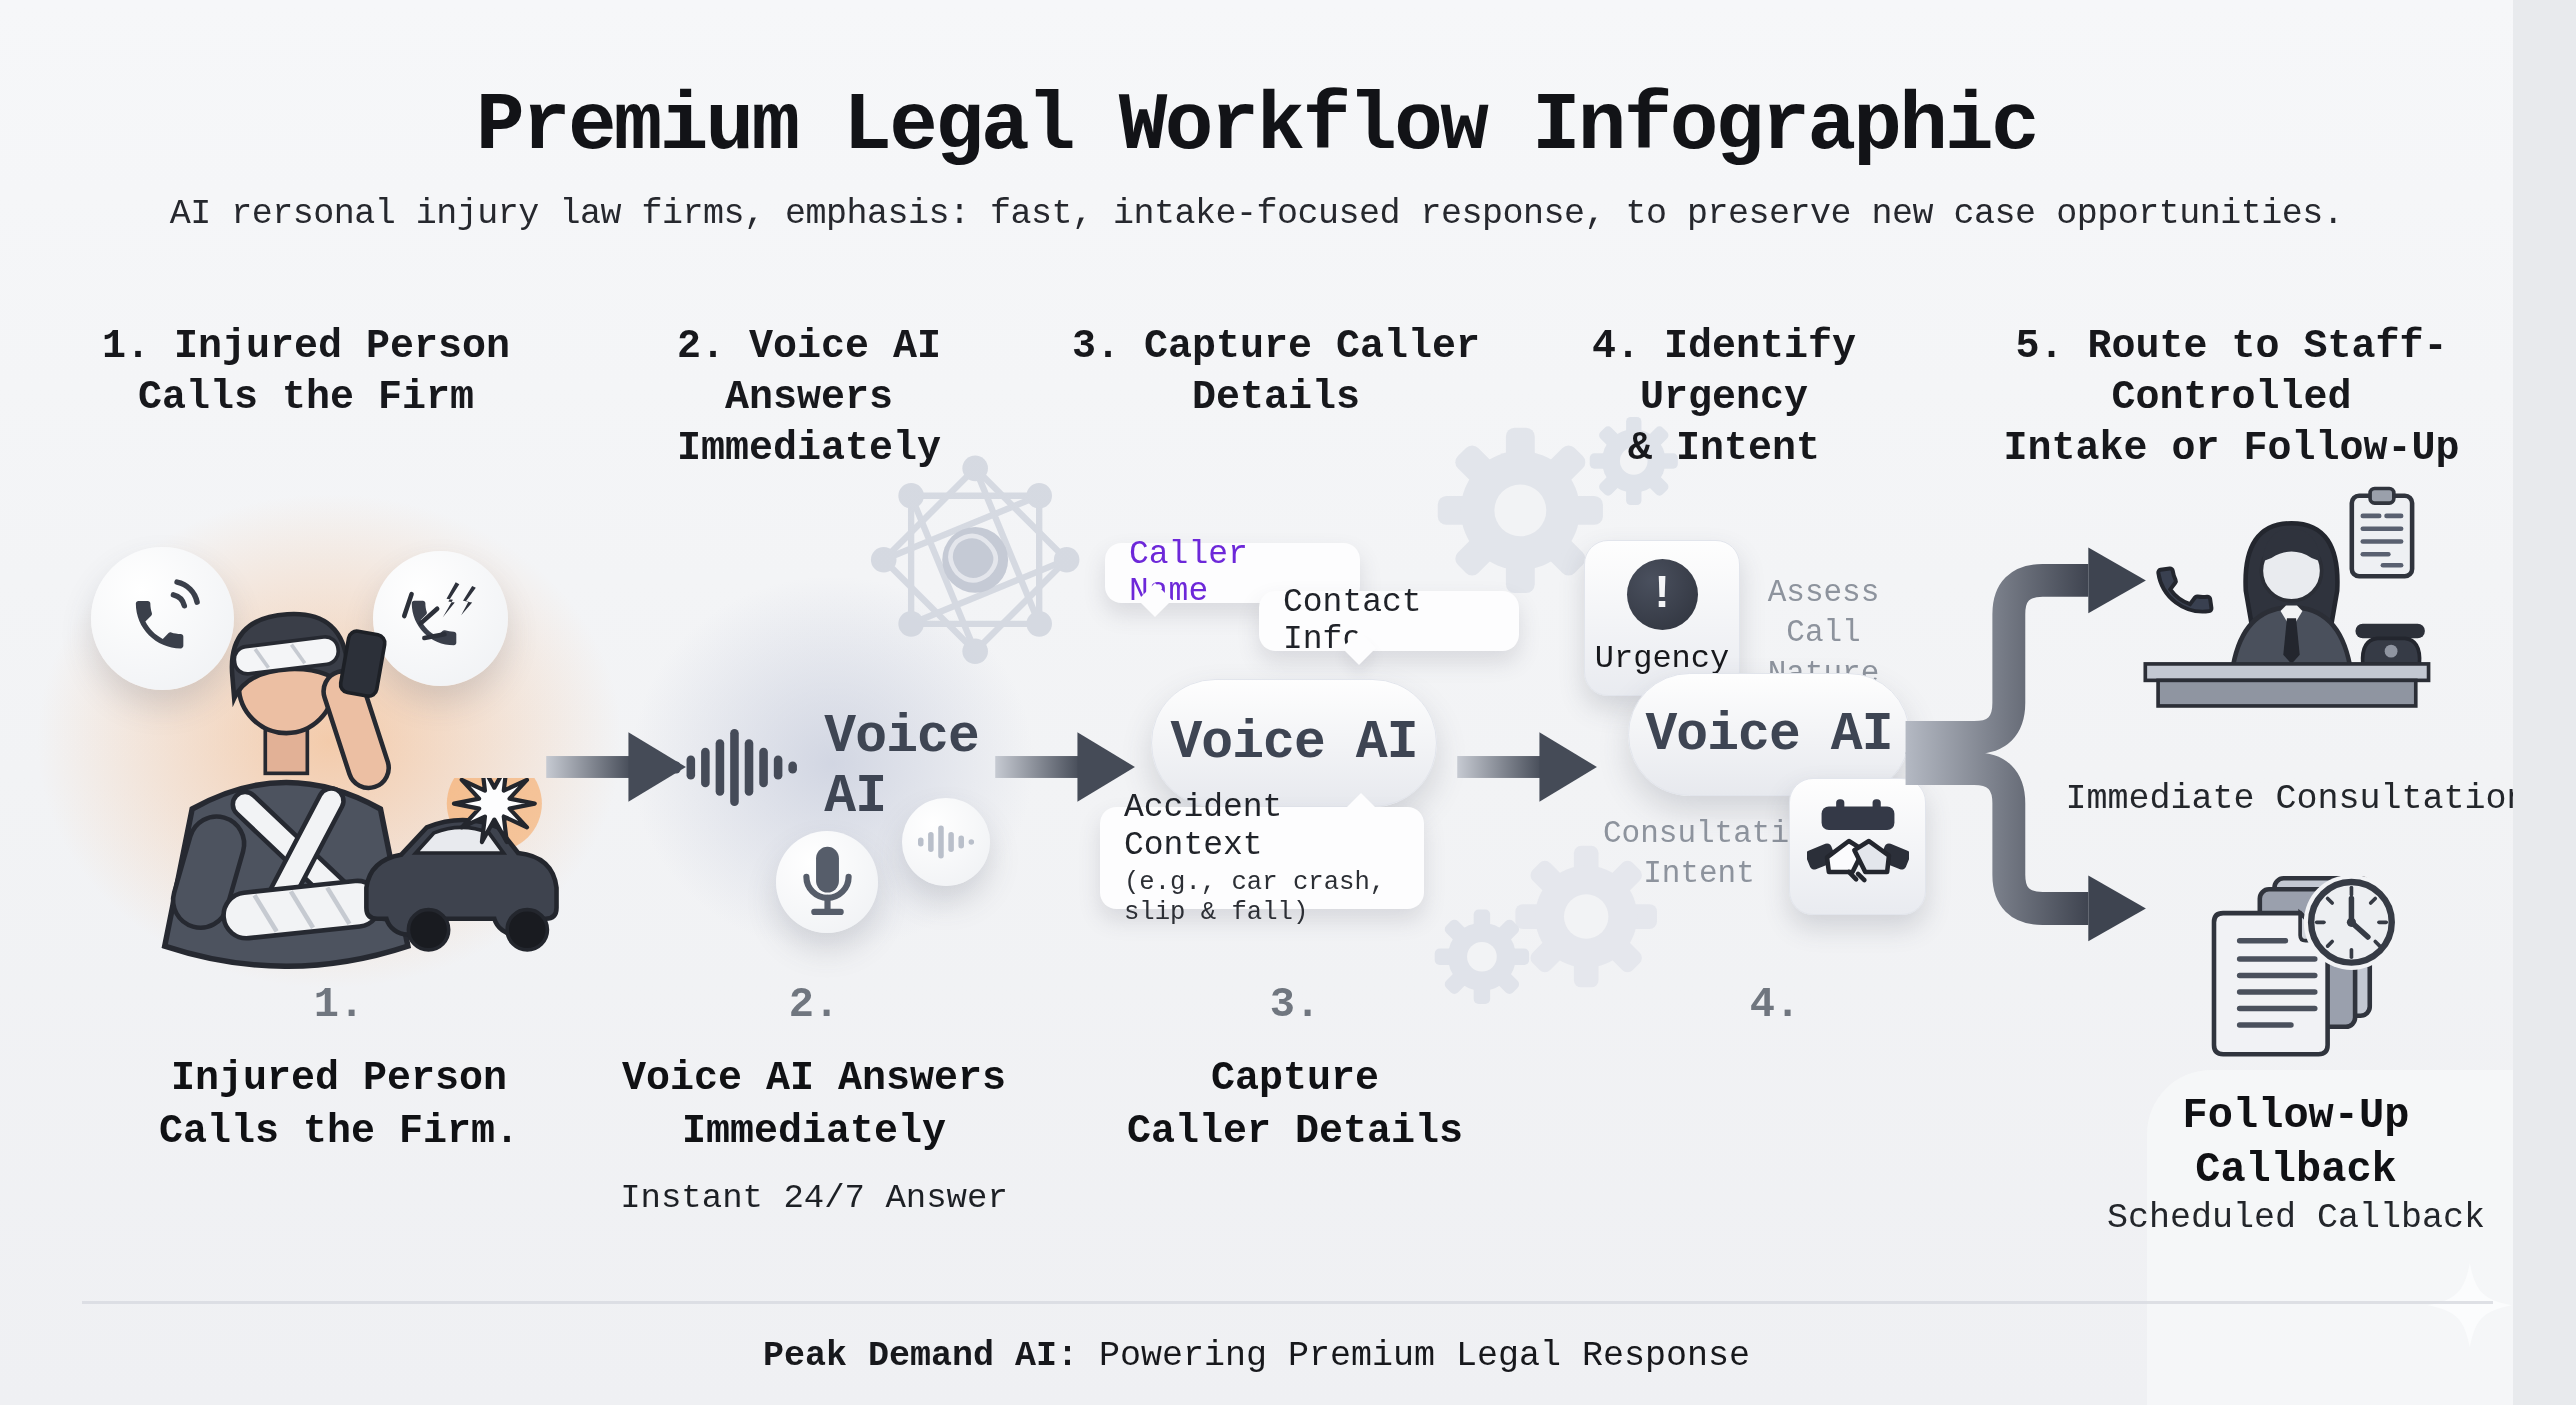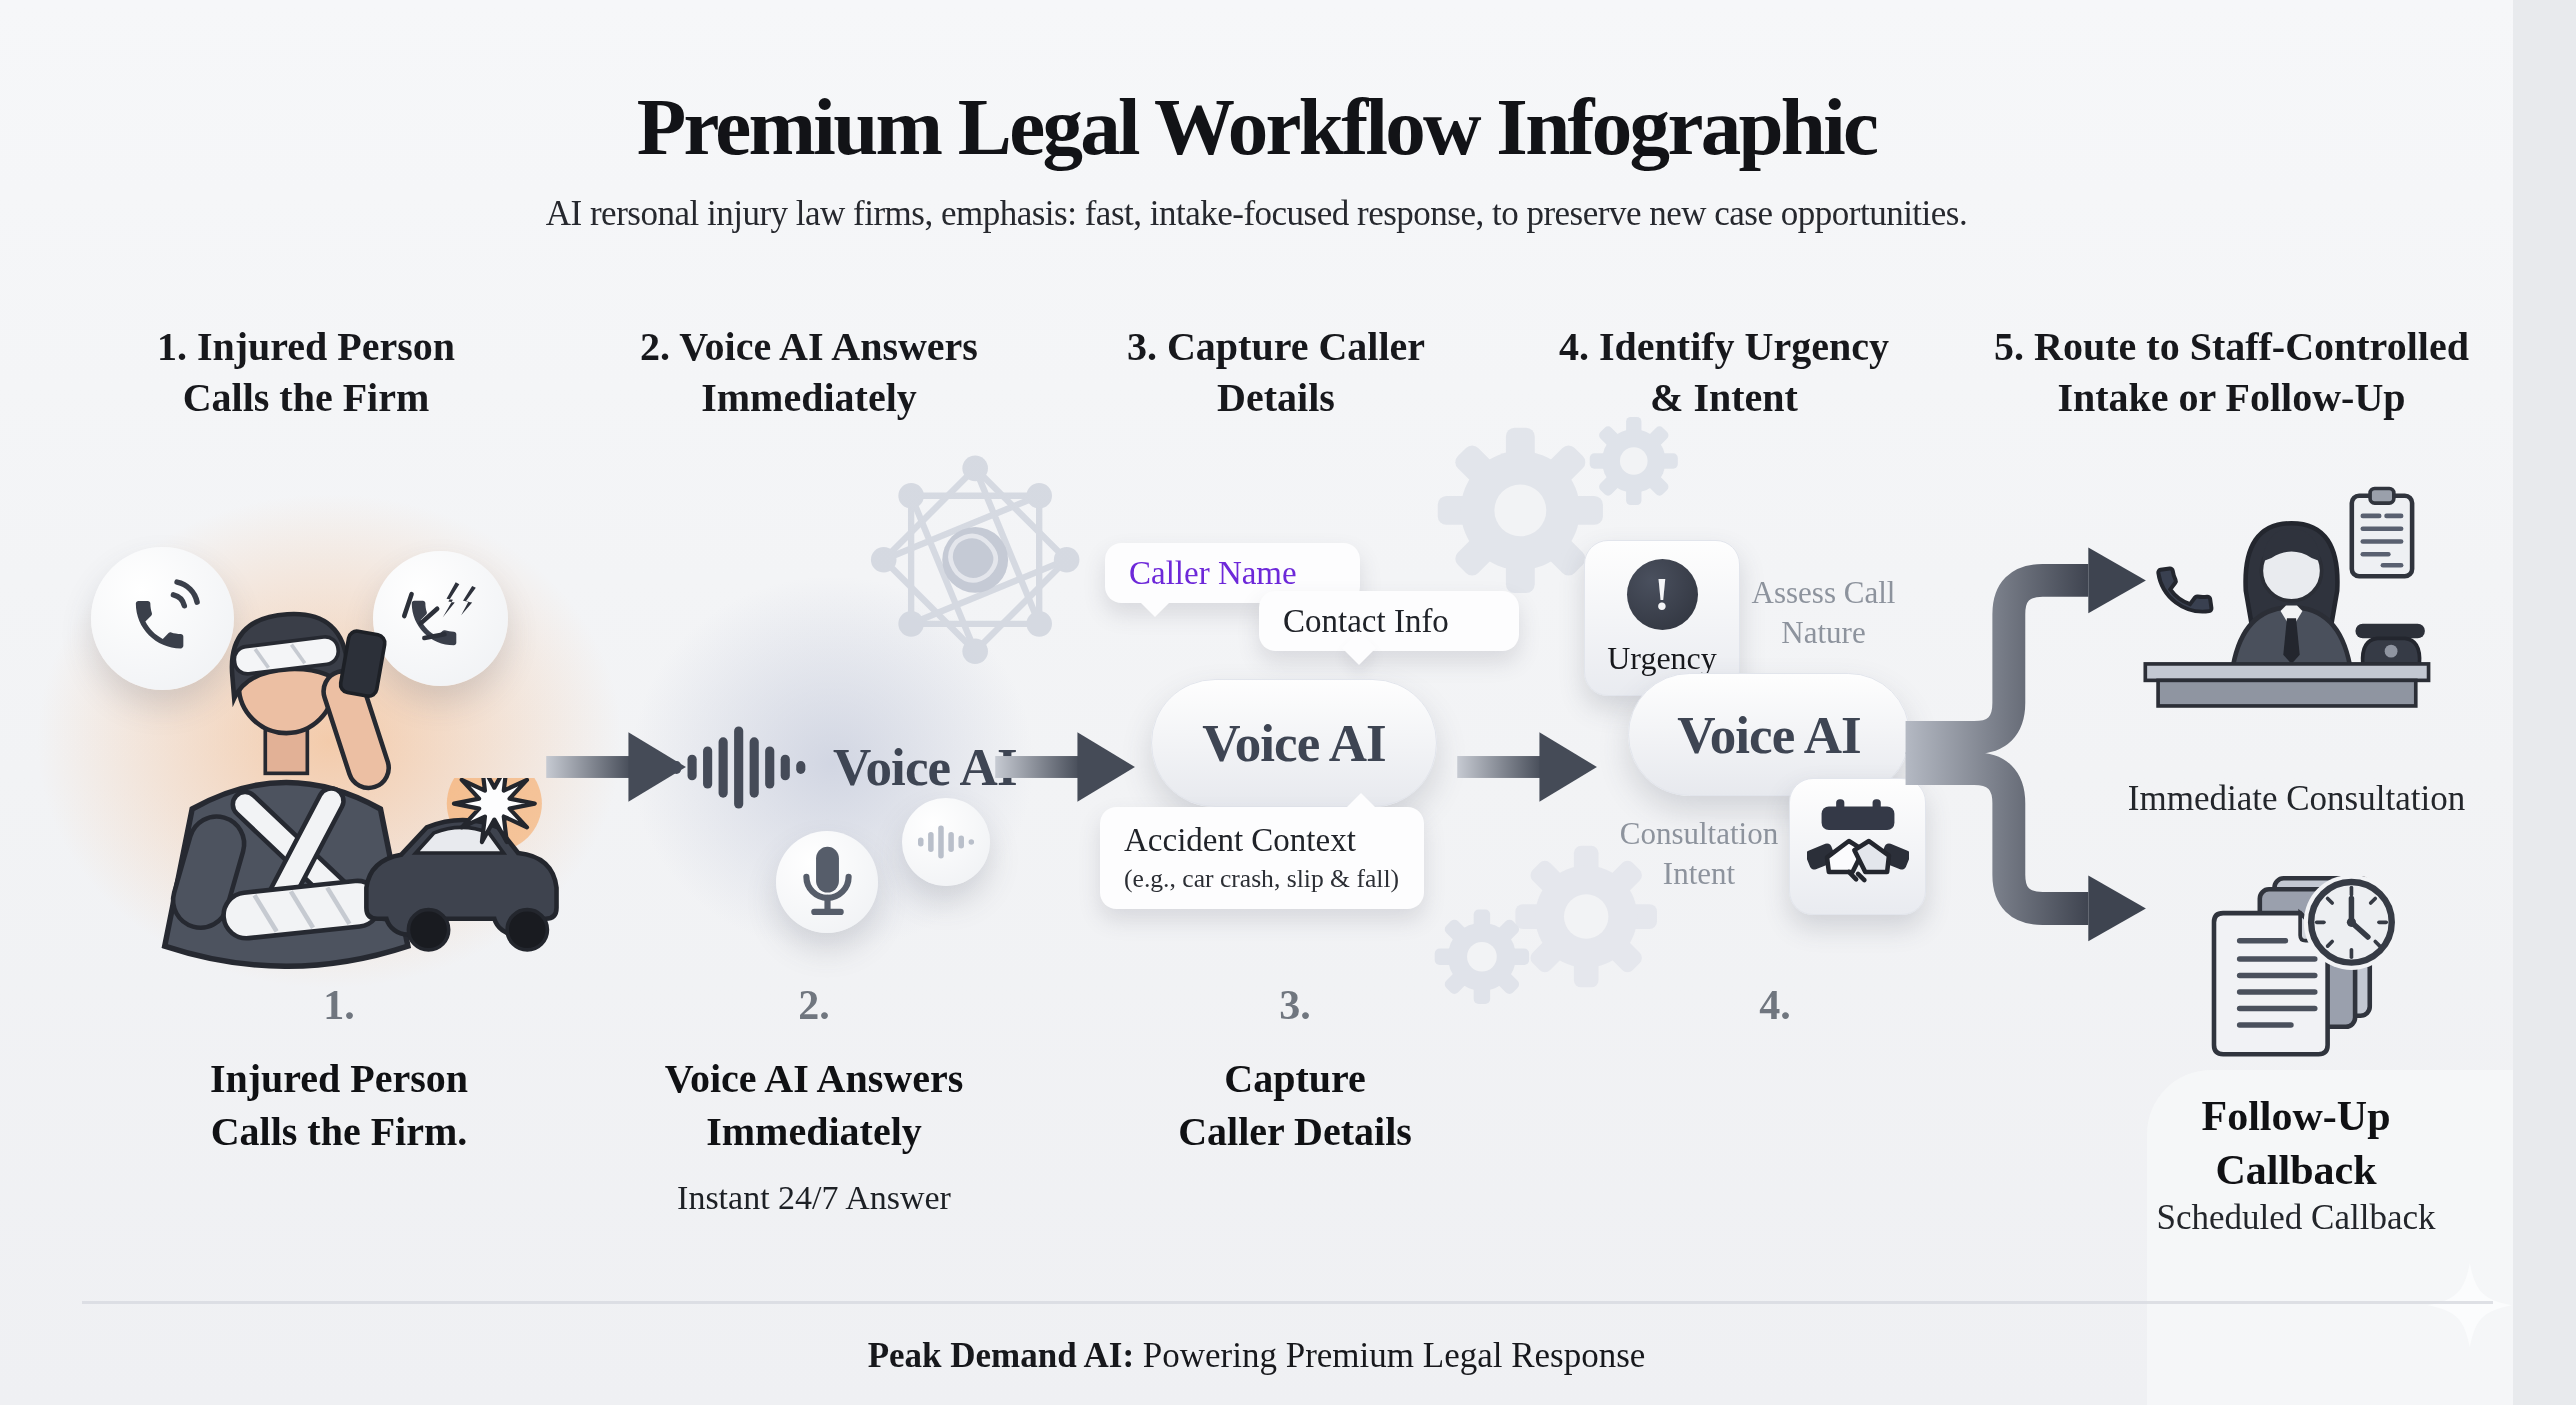--- a/index.html
+++ b/index.html
@@ -1,18 +1,18 @@
 <!DOCTYPE html>
 <html style="font-size:14.6px"><head>
 <meta charset="utf-8">
 <style>
   html,body{margin:0;padding:0;background:#e8eaed;}
   .canvas{position:relative;width:2513px;height:1405px;overflow:hidden;
     background:linear-gradient(180deg,#f6f7f9 0%,#f2f3f5 55%,#eff0f3 100%);
-    font-family:Liberation Serif, serif;color:#15171c;}
+    font-family:Liberation Mono, monospace;color:#15171c;}
   .abs{position:absolute;}
   .pre{white-space:pre-line;}
 
   
   .title{left:0;top:81px;width:100%;text-align:center;font-size:81px;font-weight:bold;
     letter-spacing:-2.7px;color:#121317;}
   .subtitle{left:0;top:194px;width:100%;text-align:center;font-size:35px;color:#26282e;letter-spacing:-0.5px;}
 
   
   .step-header{top:322px;font-size:40px;font-weight:bold;line-height:1.27;color:#17181c;text-align:center;}

